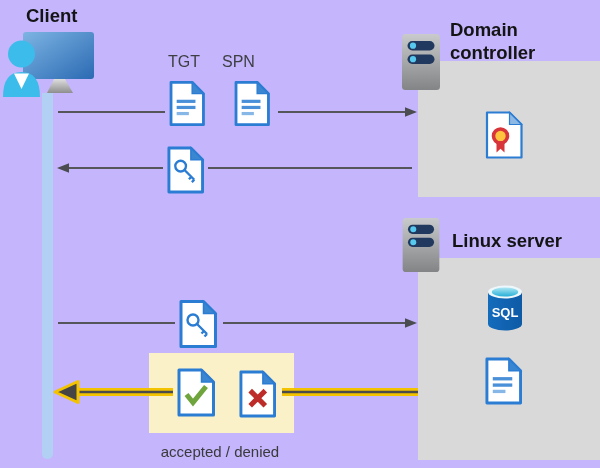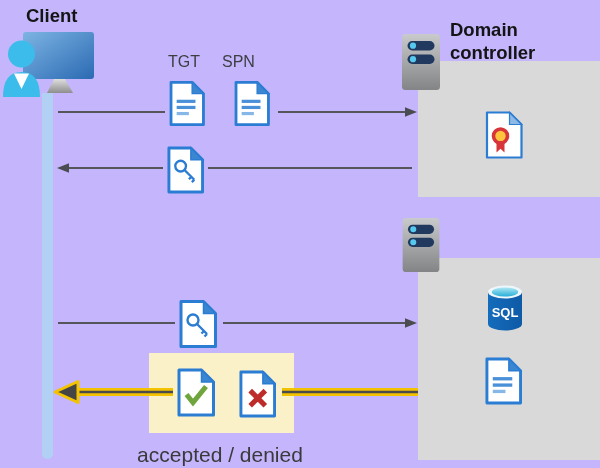--- a/index.html
+++ b/index.html
@@ -6,21 +6,21 @@
   .stage{position:relative;width:600px;height:468px;background:#c4b5fd;overflow:hidden;
          font-family:"Liberation Sans","DejaVu Sans",sans-serif;}
   .abs{position:absolute;}
   .hdr{font-weight:bold;font-size:18.5px;color:#141414;line-height:23px;}
   .sub{font-size:16px;color:#3d3f42;}
   .panel{background:#d9d9d9;z-index:1;}
   .highlight{background:#faf1c8;z-index:2;}
   .arrow{z-index:3;}
   .icon{z-index:4;}
   .timeline{background:#b1d0f3;border-radius:0 0 5px 5px;z-index:2;}
-  .caption{font-size:21px;color:#3a3a3a;text-align:center;}
+  .caption{font-size:15px;color:#3a3a3a;text-align:center;}
   svg{display:block;}
 </style>
 </head>
 <body>
 
 <div class="stage">
 
   <svg width="0" height="0" style="position:absolute" aria-hidden="true">
     <defs>
       <linearGradient id="mongrad" x1="0" y1="0" x2="1" y2="1">
@@ -85,20 +85,21 @@
   <svg class="abs icon" style="left:401px;top:33px;" width="40" height="58" viewBox="0 0 40 58">
       <use href="#servbase"></use>
     </svg>
   <svg class="abs icon" style="left:484px;top:110px;" width="40" height="50" viewBox="0 0 40 50">
     <path d="M3 2.5 H25.5 L37.5 14.5 V47.5 H3 Z" fill="#ffffff" stroke="#2b7cd3" stroke-width="2.2" stroke-linejoin="round"></path>
     <path d="M25.5 2.5 L37.5 14.5 H25.5 Z" fill="#8db9e4" stroke="#2b7cd3" stroke-width="1.2"></path>
     <circle cx="16.5" cy="26" r="7" fill="#ffc33e" stroke="#d8353a" stroke-width="3.6"></circle>
     <path d="M12.5 31 V42.5 L16.5 38.8 L20.5 42.5 V31 Z" fill="#d8353a"></path>
   </svg>
 
+  <div class="abs hdr" style="left:452px;top:229px;white-space:nowrap;">Linux server</div>
   <svg class="abs icon" style="left:401px;top:217px;" width="40" height="56" viewBox="0 0 40 58">
       <use href="#servbase"></use>
     </svg>
   <svg class="abs icon" style="left:485px;top:283px;" width="40" height="50" viewBox="0 0 40 50">
     <path d="M3 9 L3 41 A17 6.5 0 0 0 37 41 L37 9 Z" fill="url(#sqlbody)"></path>
     <ellipse cx="20" cy="9" rx="17" ry="6.5" fill="#eef7fb"></ellipse>
     <ellipse cx="20" cy="9" rx="13.2" ry="4.5" fill="url(#sqltop)"></ellipse>
     <text x="20" y="33.5" text-anchor="middle" font-size="13" font-weight="bold" font-family="Liberation Sans, sans-serif" fill="#ffffff">SQL</text>
   </svg>
   <svg class="abs icon" style="left:484px;top:356px;" width="39" height="50" viewBox="0 0 40 50">

